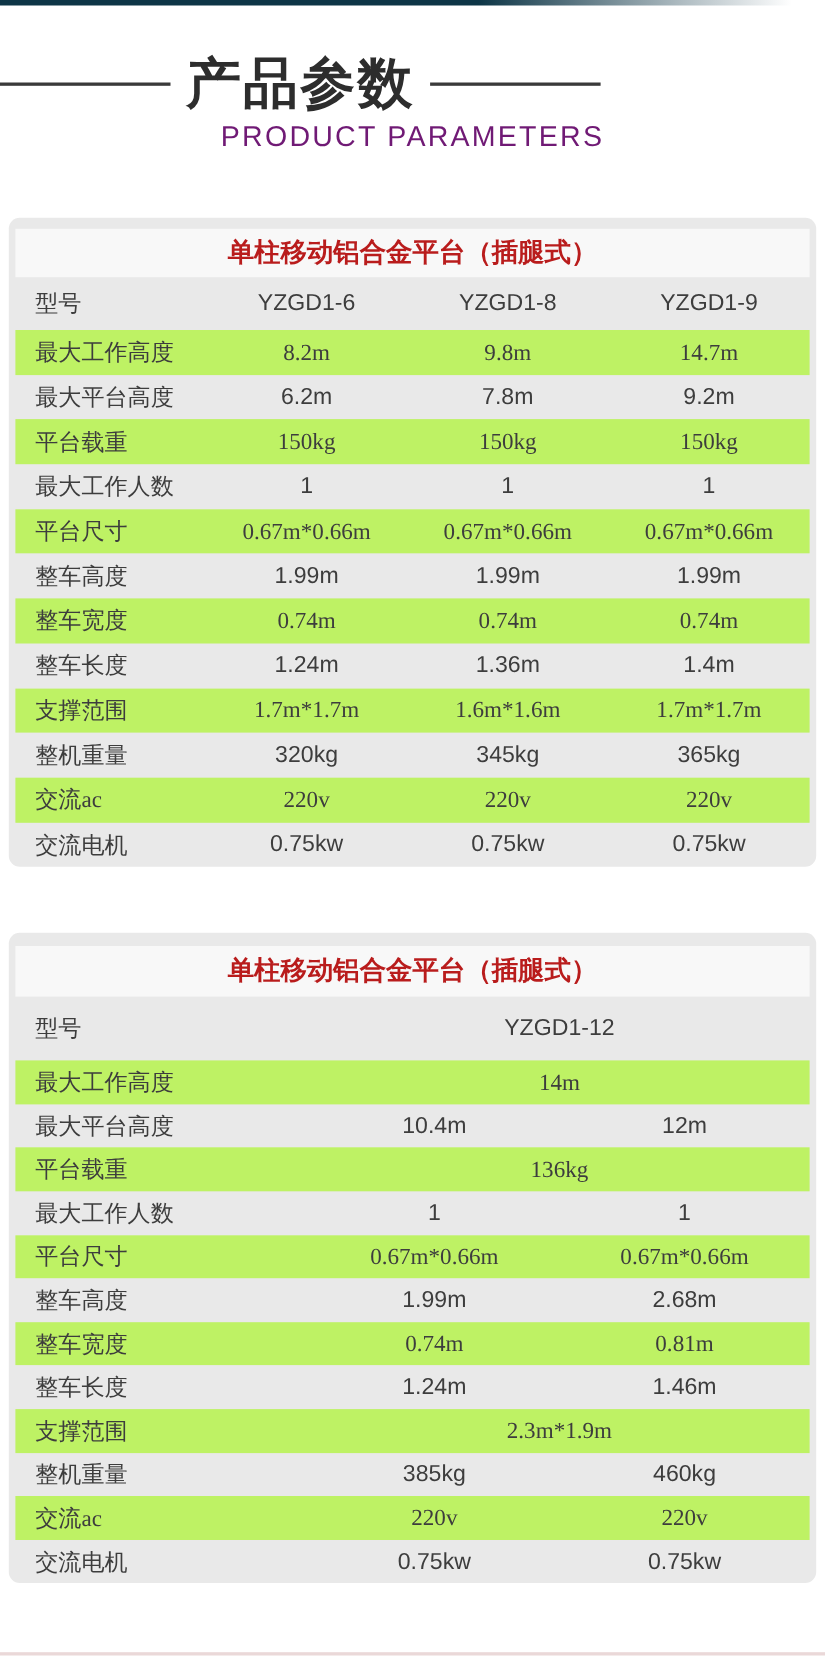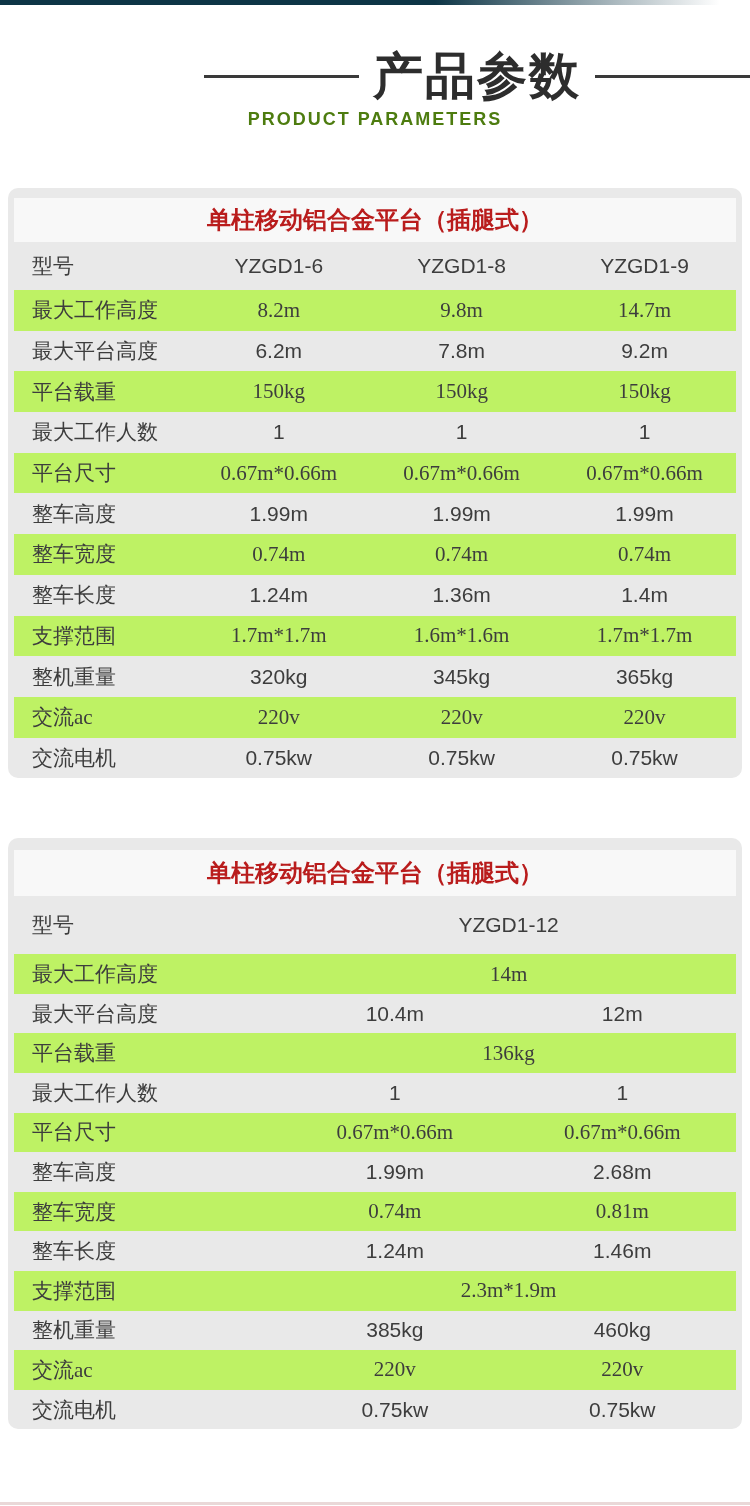--- a/index.html
+++ b/index.html
@@ -5,26 +5,26 @@
   html,body{margin:0;padding:0;}
   body{
     width:750px;height:1506px;position:relative;overflow:hidden;
     background:#ffffff;
     font-family:"Liberation Sans","DejaVu Sans",sans-serif;
   }
   
   .topbar{height:5px;background:linear-gradient(90deg,#0d3546 0%,#0d3546 58%,rgba(13,53,70,.35) 82%,rgba(13,53,70,0) 96%);}
   
   .hdr{padding-top:44px;text-align:center;}
-  .title-row{display:flex;align-items:center;justify-content:flex-end;}
+  .title-row{display:flex;align-items:center;justify-content:flex-start;}
   .rule{width:155px;height:3px;background:#3a3a3a;}
   .rule-left{margin-right:14px;}
   .rule-right{margin-left:14px;}
   .page-title{font-size:50px;font-weight:800;color:#2d2d2d;letter-spacing:2px;line-height:1.1;}
-  .sub{margin-top:5px;font-size:18px;letter-spacing:2px;color:#4d7c0f;font-weight:bold;}
+  .sub{margin-top:5px;font-size:26px;letter-spacing:2px;color:#701a75;}
   
   .card{background:#e9e9e9;border-radius:10px;margin:0 8px;overflow:hidden;padding-top:var(--pad-top,10px);padding-bottom:0;}
   .card1{margin-top:58px;}
   .card2{margin-top:60px;--pad-top:12px;--band-h:46px;--model-h:58px;--row-h:39.6px;--lw:37%;}
   .tbl-title{height:var(--band-h,44px);line-height:var(--band-h,44px);text-align:center;margin:0 6px;
     font-size:24px;font-weight:bold;color:#b91c1c;background:#f8f8f8;}
   .trow{display:flex;align-items:center;margin:0 6px;color:#3d3d3d;font-size:21px;}
   .model-row{height:var(--model-h,48px);}
   .drow{height:var(--row-h,40.7px);}
   .band-light{background:#bef264;font-family:Liberation Serif, serif;}

